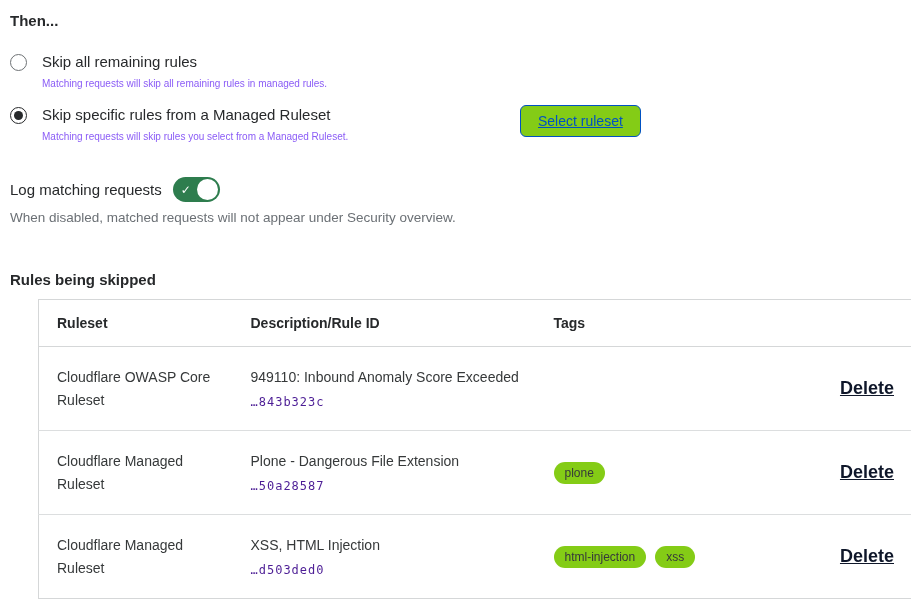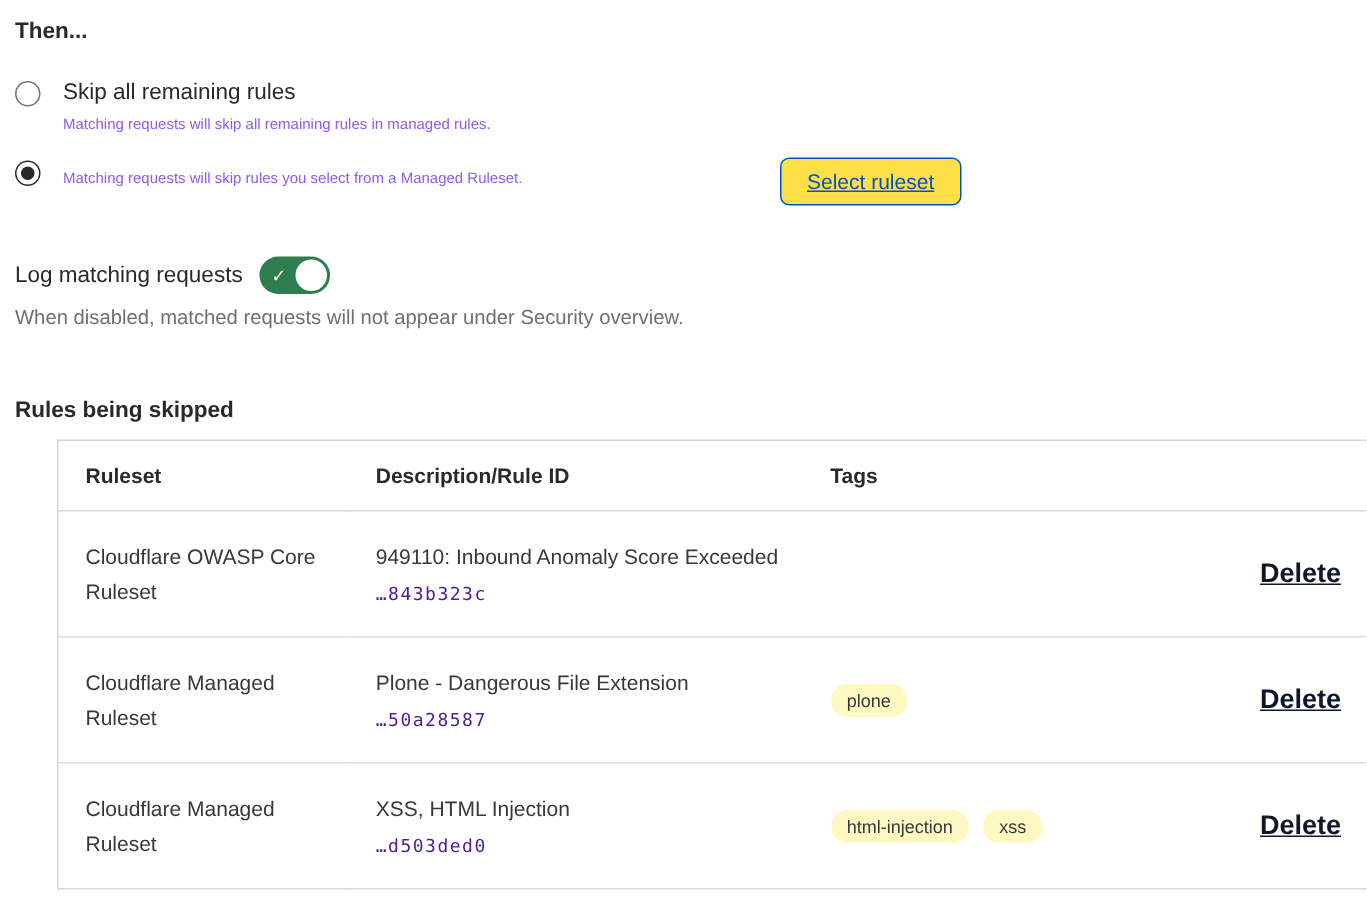--- a/index.html
+++ b/index.html
@@ -29,21 +29,21 @@
     background: #27292b; border-radius: 50%;
   }
   .option-text { margin-left: 15px; width: 478px; }
   .option-label { font-size: 15px; color: #27292b; line-height: 17px; }
   .option-desc { font-size: 10px; color: #8b5cf6; margin-top: 7px; line-height: 1.3; }
 
   .select-ruleset-btn {
     flex: 0 0 auto; margin-top: -1px;
     font-family: "Liberation Sans", "DejaVu Sans", sans-serif;
     font-size: 14px; color: #0051c3; text-decoration: underline;
-    background: #fde047; border: 1px solid #0051c3; border-radius: 6px;
+    background: #84cc16; border: 1px solid #0051c3; border-radius: 6px;
     padding: 7px 17px; cursor: pointer;
   }
 
   .log-row { display: flex; align-items: center; margin-top: 34px; }
   .log-label { font-size: 15px; color: #27292b; text-align: right; }
   .toggle {
     position: relative; display: inline-block; margin-left: 11px;
     width: 47px; height: 25px; border-radius: 13px;
     background: #2e7d4e; cursor: pointer;
   }
@@ -76,21 +76,21 @@
     vertical-align: middle; font-size: 14px;
     padding: 18px 0 18px 18px; height: 84px;
   }
   td.cell-ruleset { line-height: 1.6; padding-right: 16px; color: #36393a; }
   .desc-line { color: #36393a; line-height: 1.3; }
   .rule-id {
     font-family: "DejaVu Sans Mono", "Liberation Mono", monospace;
     font-size: 12px; margin-top: 8px; color: #4c1d95; letter-spacing: 1px;
   }
   .tag {
-    display: inline-block; background: #fef9c3; border-radius: 11px;
+    display: inline-block; background: #84cc16; border-radius: 11px;
     padding: 4px 11px; font-size: 12px; color: #36393a; margin-right: 9px;
   }
   td.cell-action { text-align: right; padding-right: 33px; }
   .delete-link { color: #0f172a; text-decoration: underline; font-size: 18px; cursor: pointer; font-weight: bold; }
 </style>
 </head>
 <body>
 
 <div class="page">
 
@@ -100,20 +100,21 @@
     <span class="radio"></span>
     <div class="option-text">
       <div class="option-label">Skip all remaining rules</div>
       <div class="option-desc">Matching requests will skip all remaining rules in managed rules.</div>
     </div>
   </div>
 
   <div class="option">
     <span class="radio selected"></span>
     <div class="option-text">
+      <div class="option-label">Skip specific rules from a Managed Ruleset</div>
       <div class="option-desc">Matching requests will skip rules you select from a Managed Ruleset.</div>
     </div>
     <button class="select-ruleset-btn">Select ruleset</button>
   </div>
 
   <div class="log-row">
     <span class="log-label">Log matching requests</span>
     <span class="toggle">
       <span class="check">✓</span>
       <span class="knob"></span>

